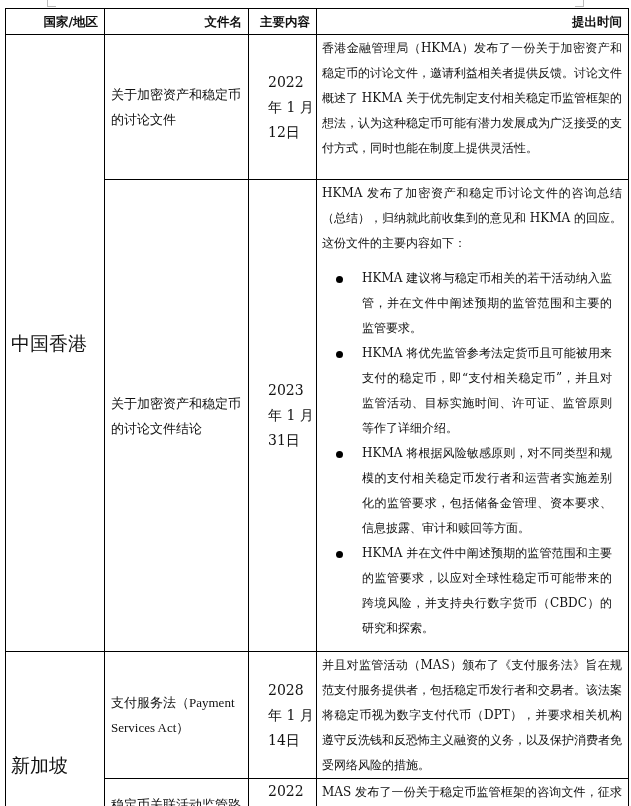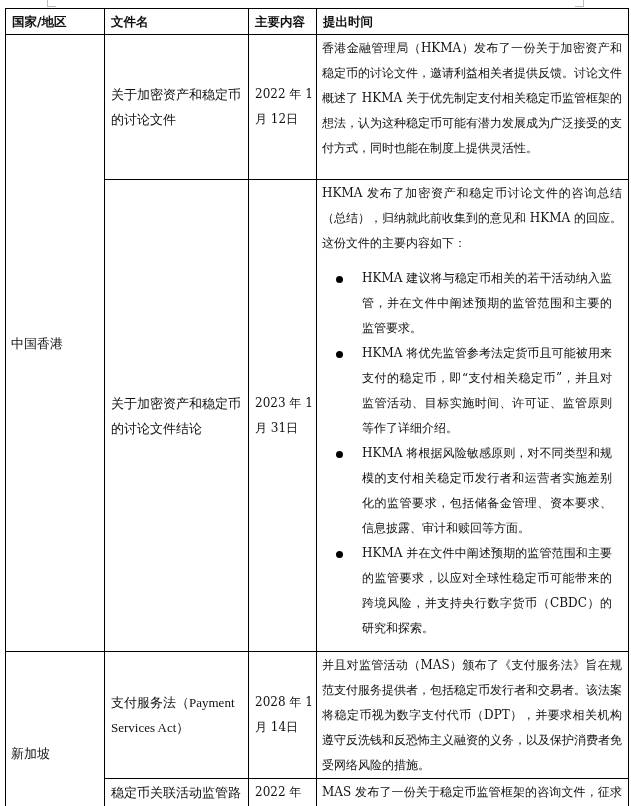--- a/index.html
+++ b/index.html
@@ -1,24 +1,24 @@
 <!DOCTYPE html>
 <html><head>
 <meta charset="utf-8">
 <style>
   html, body { margin: 0; padding: 0; background: #ffffff; }
   body { width: 631px; height: 806px; overflow: hidden; position: relative;
          font-family: "DejaVu Serif", "Liberation Serif", serif; color: #111; }
   .topdeco { position: absolute; top: 0; height: 6px; border-left: 1px solid #bbb; border-bottom: 1px solid #bbb; }
   table { position: absolute; left: 5px; top: 8px; border-collapse: collapse; table-layout: fixed; width: 623px; }
   td, th { border: 1.5px solid #000; vertical-align: middle; padding: 0 6px; font-size: 12.5px; line-height: 25px; }
-  th { font-family: "DejaVu Sans", sans-serif; font-weight: bold; font-size: 12.5px; height: 24px; text-align: left; }
-  td.country { font-size: 13px; padding-left: 5px; }
+  th { font-family: "DejaVu Sans", sans-serif; font-weight: bold; font-size: 12.5px; height: 24px; text-align: right; }
+  td.country { font-size: 19px; padding-left: 5px; }
   td.doc { font-size: 13px; padding-left: 6px; padding-right: 4px; font-family: Liberation Serif, serif; }
-  td.date { font-size: 12px; padding-left: 6px; padding-right: 2px; }
+  td.date { font-size: 14px; padding-left: 19px; padding-right: 2px; }
   td.content { vertical-align: top; font-size: 12px; padding: 1px 6px 0 5px; text-align: justify; }
   ul.bul { list-style: none; margin: 10px; padding: 0; }
   ul.bul li { position: relative; padding-left: 30px; }
   ul.bul li .dot { position: absolute; left: 4px; top: 10px; width: 7px; height: 7px; background: #000; border-radius: 50%; }
   .clip { overflow: hidden; }
 </style>
 </head>
 <body>
 
 <div class="topdeco" style="left:47px;width:8px;"></div>

